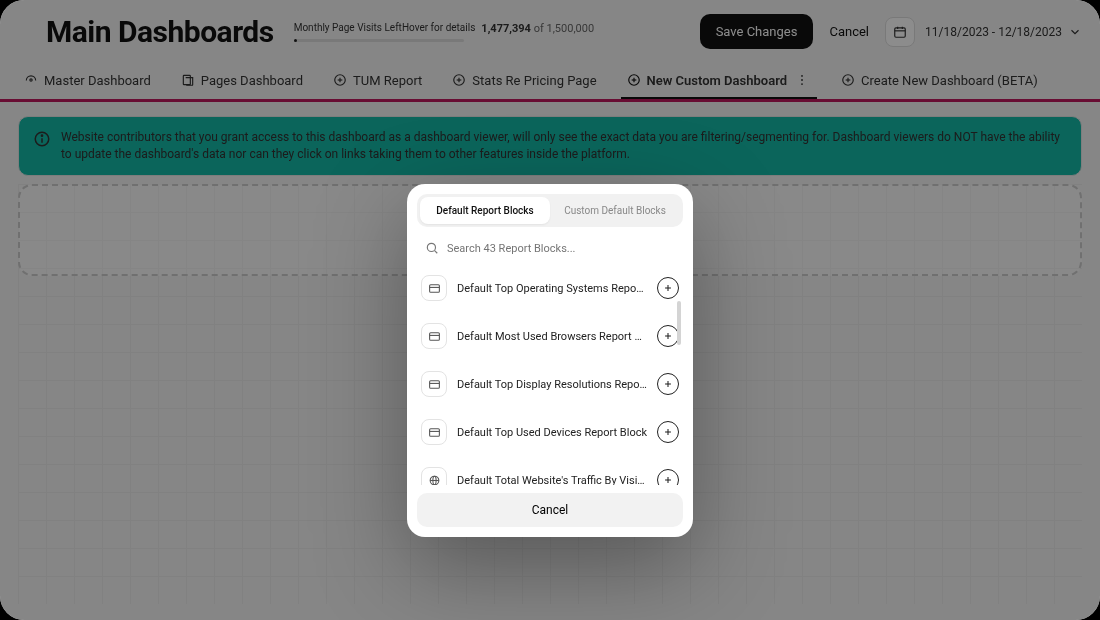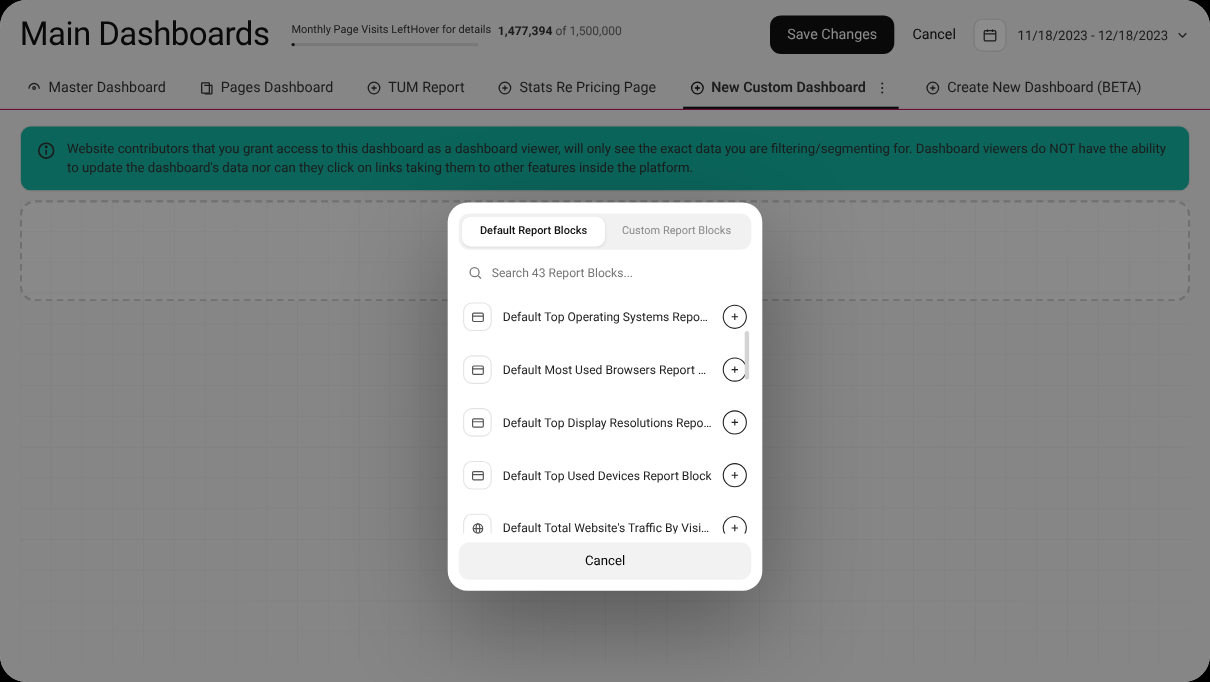--- a/index.html
+++ b/index.html
@@ -1,35 +1,35 @@
 <!DOCTYPE html>
 <html><head>
   <meta charset="utf-8">
   <style>
     * { box-sizing: border-box; margin: 0; padding: 0; font-family: -apple-system, BlinkMacSystemFont, "Segoe UI", Roboto, sans-serif; }
     body { width: 1100px; height: 620px; background: #000; overflow: hidden; }
     .app { width: 1100px; height: 620px; background: #f5f5f5; border-radius: 24px; position: relative; overflow: hidden; }
     .app-dim { position: absolute; inset: 0; background: rgba(0,0,0,0.45); z-index: 5; pointer-events: none; border-radius: 24px; }
     .header { display: flex; align-items: center; padding: 14px 18px 8px 18px; }
-    .page-title { font-size: 30px; font-weight: 400; color: #111; letter-spacing: -0.5px; }
+    .page-title { font-size: 30px; font-weight: 700; color: #111; letter-spacing: -0.5px; margin-left: 28px; }
     .visits { margin-left: 20px; display: flex; flex-direction: column; font-size: 10px; color: #333; }
     .visits-top { display: flex; align-items: center; gap: 6px; }
     .visits-labels { display: flex; flex-direction: row; font-size: 10px; line-height: 12px; }
     .visits-count { font-size: 11px; }
     .visits-count .total { color: #666; margin-top: 16px; }
     .visits-bar { width: 170px; height: 3px; background: #ddd; margin-top: 4px; border-radius: 2px; position: relative; }
     .visits-fill { position: absolute; left: 0; top: 0; height: 3px; width: 3px; background: #222; border-radius: 2px; }
     .header-spacer { flex: 1; }
     .btn { font-size: 13px; padding: 10px 16px; border-radius: 10px; cursor: pointer; border: none; }
     .btn-dark { background: #111; color: #fff; }
     .btn-ghost { background: transparent; color: #111; }
     .icon-btn-small { width: 30px; height: 30px; display: flex; align-items: center; justify-content: center; border: 1px solid #ddd; border-radius: 8px; background: #fff; }
     .date-range { font-size: 12px; color: #333; margin-left: 10px; display: flex; align-items: center; gap: 6px; }
     .chevron-down { width: 14px; height: 14px; }
-    .tabs { display: flex; align-items: center; gap: 18px; padding: 6px 18px 0 18px; border-bottom: 1px solid #be185d; font-size: 13px; }
+    .tabs { display: flex; align-items: center; gap: 18px; padding: 6px 18px 0 18px; border-bottom: 3px solid #be185d; font-size: 13px; }
     .tab { display: flex; align-items: center; gap: 6px; padding: 8px 6px; color: #333; cursor: pointer; border-bottom: 2px solid transparent; }
     .tab.active { border-bottom: 2px solid #111; font-weight: 600; }
     .tab svg { width: 14px; height: 14px; }
     .tab-icon-more { width: 18px; height: 18px; display: flex; align-items: center; justify-content: center; }
     .banner { margin: 14px 18px 8px 18px; display: flex; gap: 10px; background: #14b8a6; border: 1px solid #e4e4e4; border-radius: 10px; padding: 12px 14px; font-size: 12px; line-height: 17px; color: #333; align-items: flex-start; }
     .banner svg { flex-shrink: 0; margin-top: 1px; }
     .canvas { margin: 0 18px; position: relative; }
     .grid { position: absolute; inset: 0; top: 0; background-image: linear-gradient(#e9e9e9 1px, transparent 1px), linear-gradient(90deg, #e9e9e9 1px, transparent 1px); background-size: 28px 28px; opacity: 0.7; height: 420px; }
     .drop { position: relative; border: 2px dashed #ccc; border-radius: 14px; height: 92px; display: flex; align-items: center; justify-content: center; color: #9a9a9a; font-size: 13px; background: rgba(255,255,255,0.4); }
     
@@ -163,21 +163,21 @@
     <div class="drop">
       <span> to add.</span>
     </div>
   </div>
 
   <div class="app-dim"></div>
 
   <div class="modal">
     <div class="modal-tabs">
       <div class="modal-tab active">Default Report Blocks</div>
-      <div class="modal-tab">Custom Report Blocks</div>
+      <div class="modal-tab">Custom Default Blocks</div>
     </div>
     <div class="modal-search">
       <svg width="14" height="14" viewBox="0 0 24 24" fill="none" stroke="#777" stroke-width="2">
           <circle cx="11" cy="11" r="7"></circle>
           <line x1="21" y1="21" x2="16.5" y2="16.5"></line>
         </svg>
       <input placeholder="Search 43 Report Blocks..." style="">
     </div>
     <div class="modal-list">
       <div class="modal-scroll"></div>

